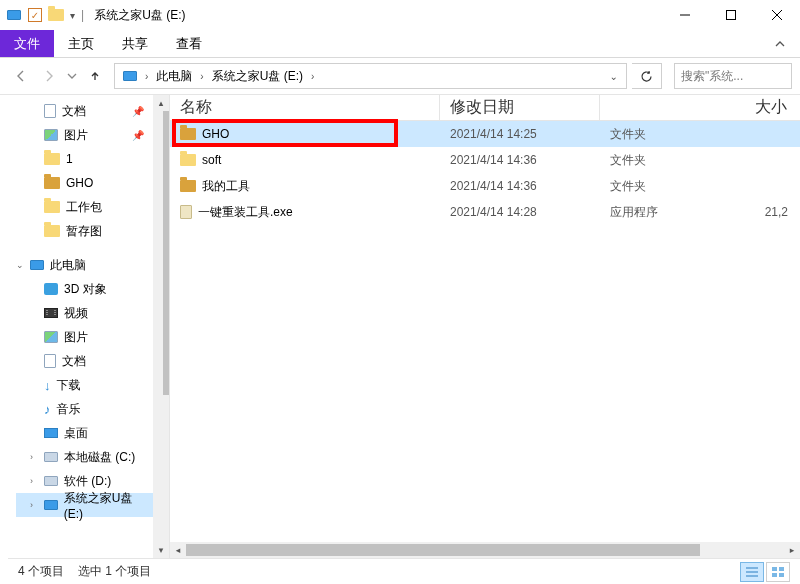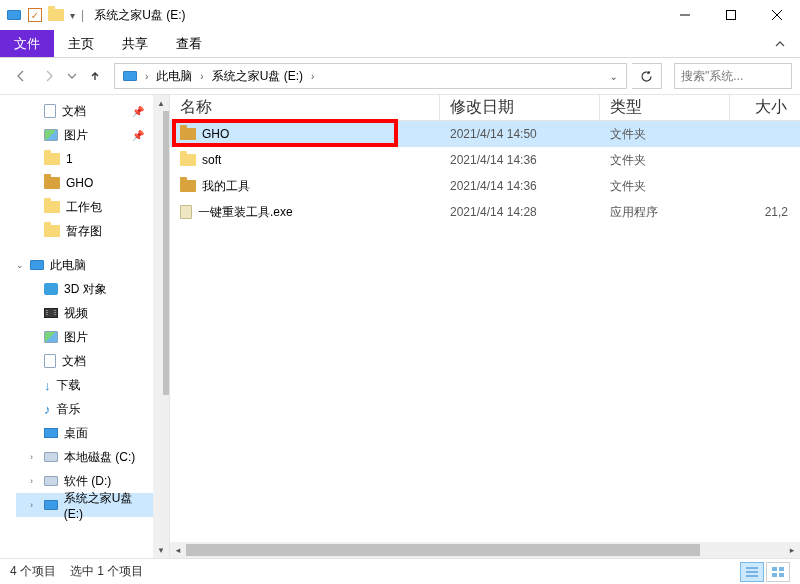--- a/index.html
+++ b/index.html
@@ -64,21 +64,21 @@
   .row .c-size { flex: 1; justify-content: flex-end; padding-right: 12px; color: #555; }
 
   .highlight-box { position: absolute; border: 4px solid #ff0000; pointer-events: none; }
 
   .content .hscroll { position: absolute; left: 0; right: 0; bottom: 0; height: 16px; background: #f0f0f0; display: flex; align-items: center; }
   .hscroll .sbtn { width: 16px; height: 16px; display: flex; align-items: center; justify-content: center; color: #555; font-size: 9px; }
   .hscroll .track { flex: 1; height: 16px; position: relative; }
   .hscroll .thumb { position: absolute; height: 12px; top: 2px; background: #c1c1c1; }
 
   
-  .statusbar { position: absolute; left: 0; right: 0; bottom: 0; height: 26px; border-top: 1px solid #e5e5e5; display: flex; align-items: center; padding: 0 10px; font-size: 12px; color: #333; background: #fff; }
+  .statusbar { position: absolute; left: 8px; right: 0; bottom: 0; height: 26px; border-top: 1px solid #e5e5e5; display: flex; align-items: center; padding: 0 10px; font-size: 12px; color: #333; background: #fff; }
   .statusbar .sect { padding-right: 14px; }
   .statusbar .view-toggles { margin-left: auto; display: flex; gap: 2px; }
   .view-btn { width: 24px; height: 20px; border: 1px solid #cfcfcf; display: flex; align-items: center; justify-content: center; background: #fff; }
   .view-btn.active { background: #cce8ff; border-color: #7ab8e6; }
 
   
   .ico-folder { width: 16px; height: 12px; background: #f8d877; border-radius: 1px; position: relative; }
   .ico-folder.compressed { background: #d9a23c; }
   .ico-folder:before { content: ""; position: absolute; top: -3px; left: 0; width: 7px; height: 3px; background: inherit; border-radius: 1px 1px 0 0; }
   .ico-disk { width: 14px; height: 10px; background: #c9d7e6; border: 1px solid #8fa5bd; border-radius: 1px; }
@@ -272,30 +272,29 @@
         <div class="thumb" style="position:absolute;top:0;height:66%;left:2px;right:2px;"></div>
       </div>
       <div class="sbtn">▾</div>
     </div>
   </div>
 
   <div class="content">
     <div class="col-headers">
       <div class="col col-name">名称</div>
       <div class="col col-date">修改日期</div>
-      <div class="col col-type">类型</div>
       <div class="col col-size">大小</div>
     </div>
     <div class="rows" id="rows">
         <div class="row selected">
           <div class="cell c-name">
             <span class="ico-folder compressed"></span>
             <span>GHO</span>
           </div>
-          <div class="cell c-date">2021/4/14 14:50</div>
+          <div class="cell c-date">2021/4/14 14:25</div>
           <div class="cell c-type">文件夹</div>
           <div class="cell c-size"></div>
         </div>
         <div class="row">
           <div class="cell c-name">
             <span class="ico-folder"></span>
             <span>soft</span>
           </div>
           <div class="cell c-date">2021/4/14 14:36</div>
           <div class="cell c-type">文件夹</div>

